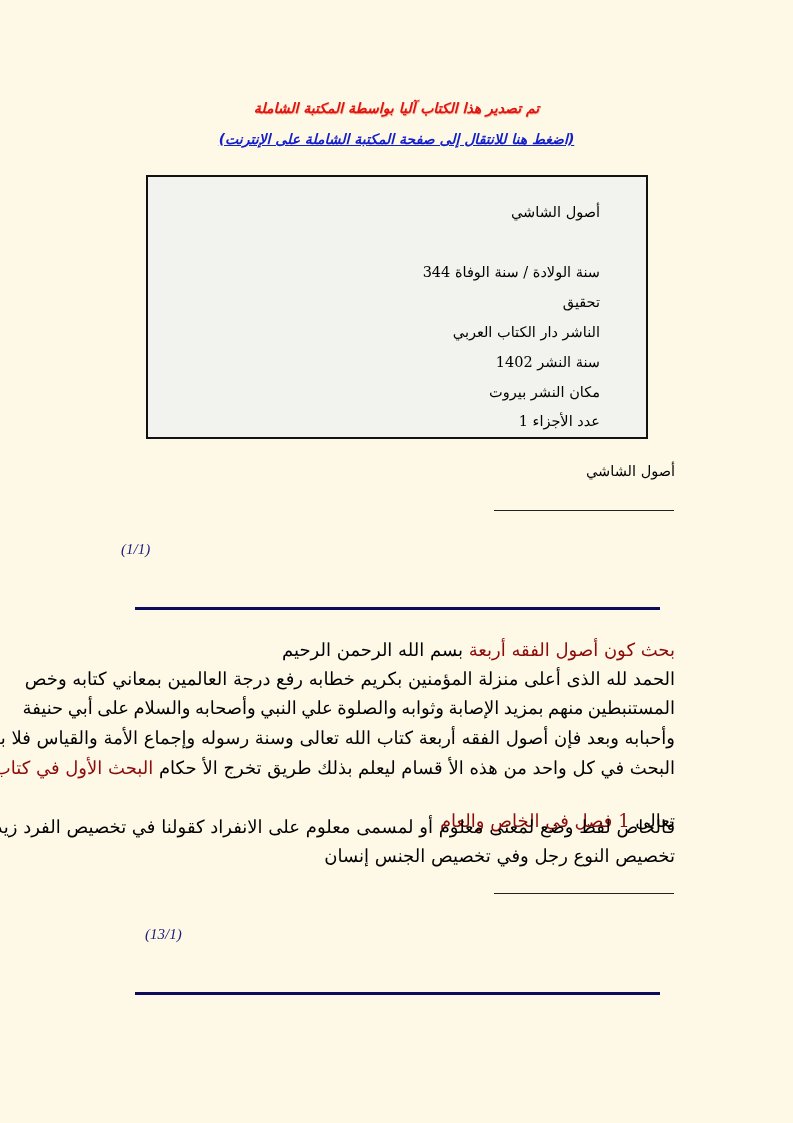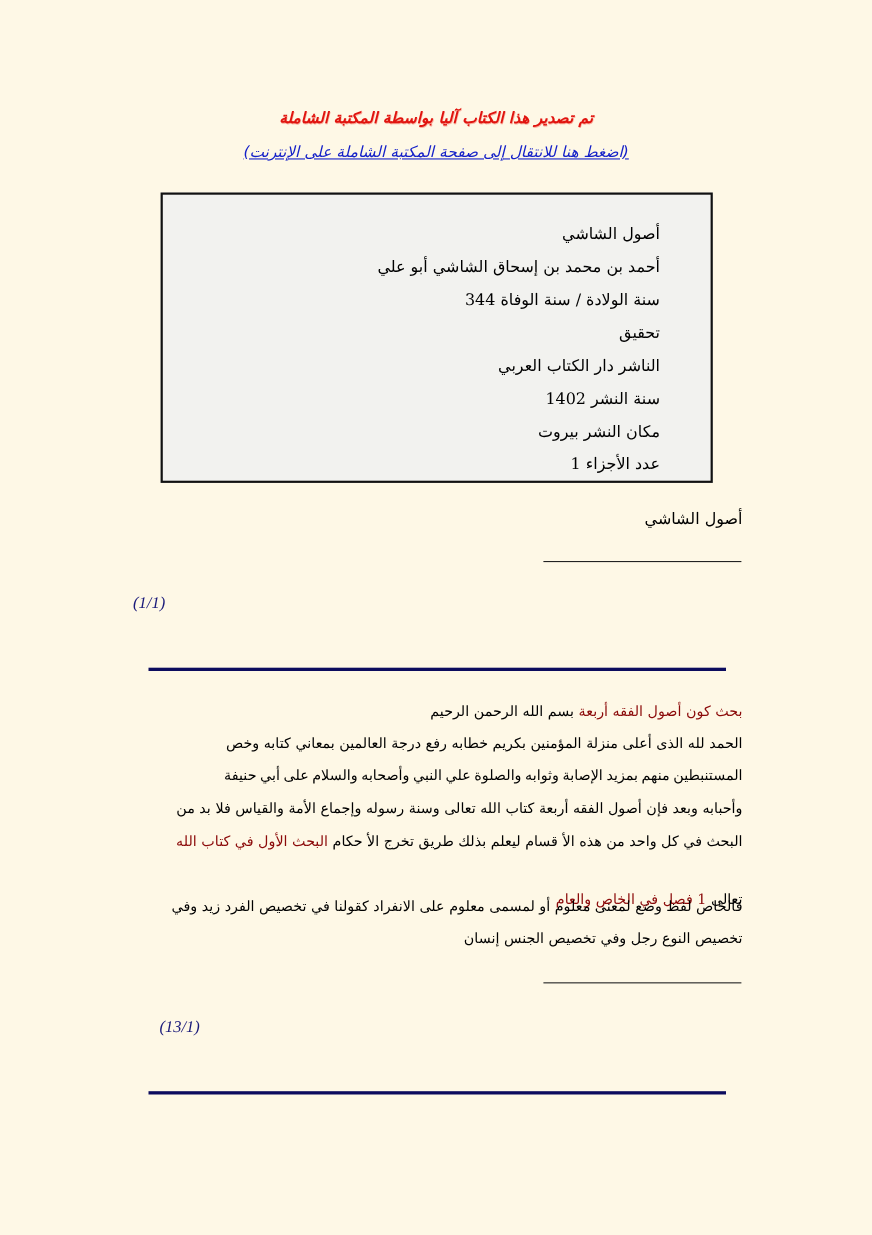--- a/index.html
+++ b/index.html
@@ -24,21 +24,21 @@
       font-weight: bold;
       font-style: italic;
       direction: rtl;
       text-shadow: 0.5px 0.5px 0 #f9b0a0;
     }
     .hdr2 {
       top: 131px; left: 0; width: 793px;
       text-align: center;
       direction: rtl;
       font-size: 14px;
-      font-weight: normal;
+      font-weight: bold;
       font-style: italic;
     }
     .hdr2 a {
       color: #1420c8;
       text-decoration: underline;
       cursor: pointer;
     }
     .info-box {
       top: 175px; left: 146px;
       width: 498px; height: 260px;
@@ -72,37 +72,36 @@
     .thick-rule {
       left: 135px; width: 525px; height: 3px;
       background: #0c0c5e;
     }
     .body-line {
       right: 118px;
       left: 128px;
       direction: rtl;
       text-align: justify;
       text-align-last: right;
-      font-size: 13px;
+      font-size: 18px;
       font-family: "DejaVu Serif", serif;
       white-space: nowrap;
     }
     .red { color: #8b0a0a; }
   </style>
 </head>
 <body>
 
 <div class="abs hdr1">تم تصدير هذا الكتاب آليا بواسطة المكتبة الشاملة</div>
 <div class="abs hdr2">
   <a>(اضغط هنا للانتقال إلى صفحة المكتبة الشاملة على الإنترنت)</a>
 </div>
 
 <div class="abs info-box">
   <div class="line" style="top:27px">أصول الشاشي</div>
-  <div class="line" style="top:57px">أحمد بن محمد بن إسحاق الشاشي أبو علي</div>
   <div class="line" style="top:87px">سنة الولادة / سنة الوفاة 344</div>
   <div class="line" style="top:117px">تحقيق</div>
   <div class="line" style="top:147px">الناشر دار الكتاب العربي</div>
   <div class="line" style="top:177px">سنة النشر 1402</div>
   <div class="line" style="top:207px">مكان النشر بيروت</div>
   <div class="line" style="top:236px">عدد الأجزاء 1</div>
 </div>
 
 <div class="abs rtl-line" style="top:463px; right:118px;">أصول الشاشي</div>
 <div class="abs short-rule" style="top:510px; left:494px; width:180px;"></div>

